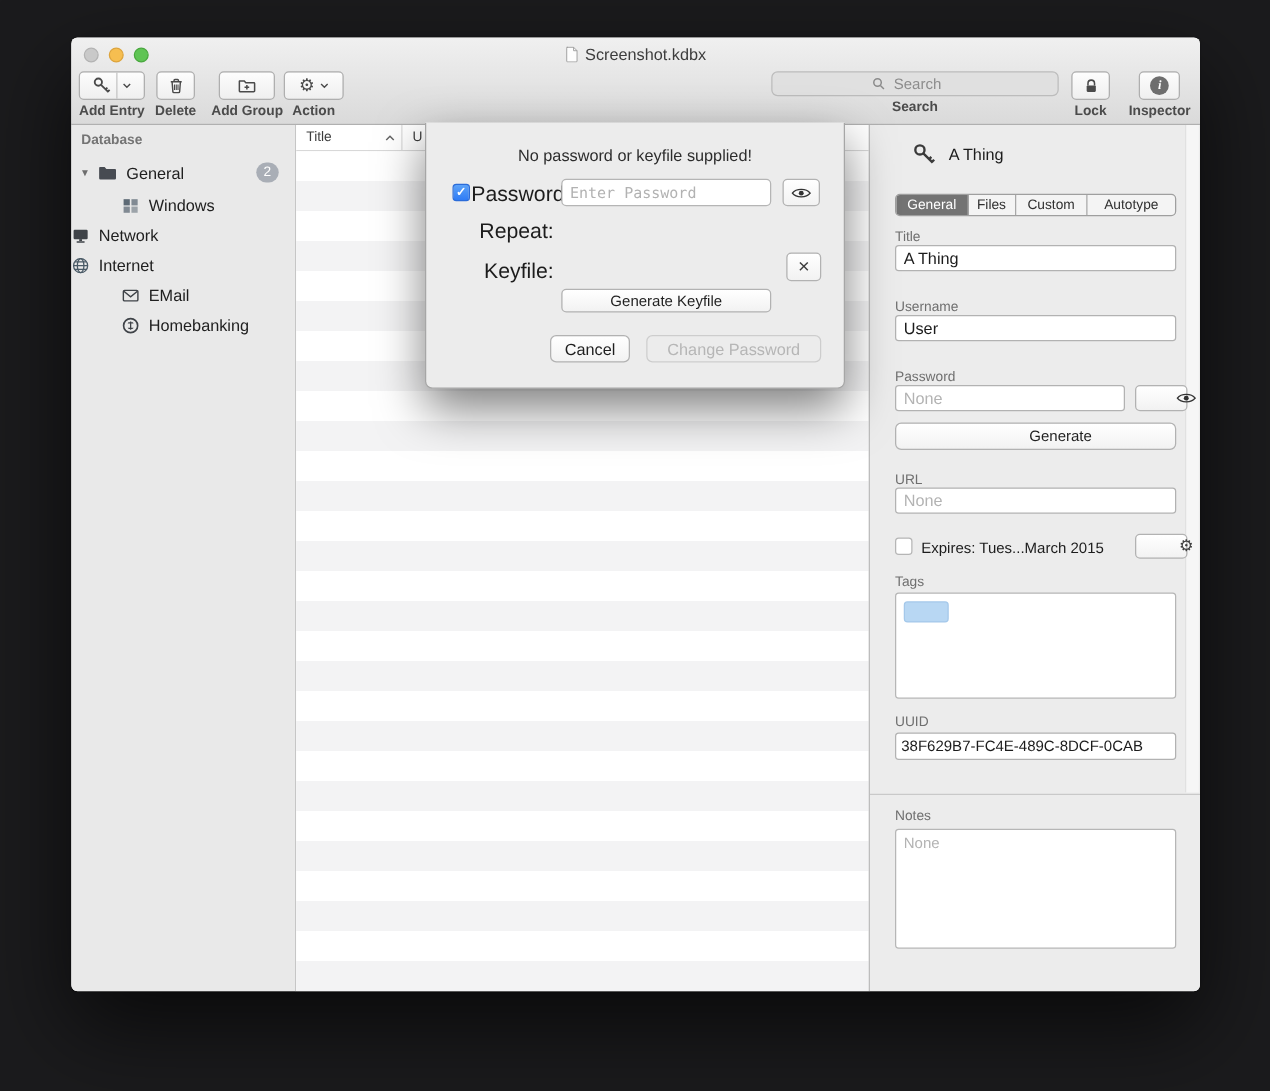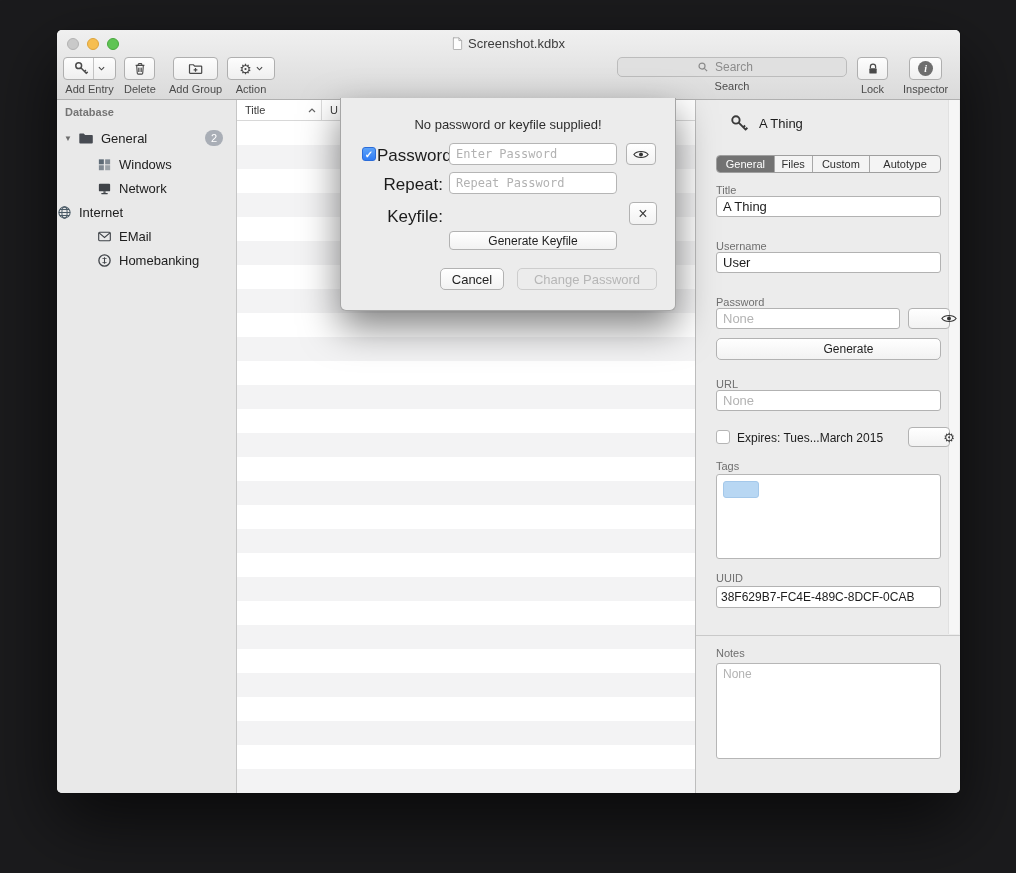--- a/index.html
+++ b/index.html
@@ -12,21 +12,21 @@
   .header{position:absolute;left:0;top:0;width:903px;height:70px;box-sizing:border-box;
           background:linear-gradient(#f0f0f0,#dadada);border-bottom:1px solid #b0b0b0;}
   .traffic{position:absolute;top:8px;left:10px;display:flex;gap:8px;}
   .traffic span{width:12px;height:12px;border-radius:50%;box-sizing:border-box;}
   .t-close{background:#c9c9c9;border:1px solid #b3b3b3;}
   .t-min{background:#f6be50;border:1px solid #dda43c;}
   .t-zoom{background:#5fc454;border:1px solid #49a83e;}
   .titlebar-title{position:absolute;top:6px;left:0;width:100%;display:flex;
           justify-content:center;align-items:center;gap:5px;font-size:13px;color:#3d3d3d;}
   .tb-group{position:absolute;top:27px;display:flex;flex-direction:column;align-items:center;}
-  .tb-label{font-size:11px;color:#4b4b4b;margin-top:3px;white-space:nowrap;}
+  .tb-label{font-size:11px;color:#4b4b4b;margin-top:3px;white-space:nowrap;font-weight:bold;}
   .tb-btn{height:23px;background:linear-gradient(#fdfdfd,#efefef);border:1px solid #afafaf;
           border-radius:4px;display:flex;align-items:center;justify-content:center;
           color:#4a4a4a;box-sizing:border-box;gap:4px;}
   .tb-divider{width:1px;height:21px;background:#c3c3c3;}
   .search-field{width:230px;height:20px;border:1px solid #bcbcbc;border-radius:5px;
           background:#e0e0e0;display:flex;align-items:center;justify-content:center;gap:4px;box-sizing:border-box;}
   .search-field input{width:50px;border:none;background:transparent;font-size:12px;color:#333;
           outline:none;font-family:"Liberation Sans",sans-serif;}
   .search-field input::placeholder{color:#8c8c8c;}
   .circle-i{width:15px;height:15px;border-radius:50%;background:#6e6e6e;color:#fff;
@@ -237,21 +237,21 @@
             <svg width="15" height="15" viewBox="0 0 16 16" fill="currentColor">
               <rect x="2" y="2.5" width="5.3" height="5.3"></rect>
               <rect x="8.7" y="2.5" width="5.3" height="5.3" opacity=".75"></rect>
               <rect x="2" y="8.8" width="5.3" height="5.3" opacity=".75"></rect>
               <rect x="8.7" y="8.8" width="5.3" height="5.3" opacity=".55"></rect>
             </svg>
           </span>
         <span>Windows</span>
       </div>
 
-      <div class="sb-row" style="top:76px;padding-left:40px;gap:7px;box-sizing:border-box;">
+      <div class="sb-row" style="top:76px;gap:7px;box-sizing:border-box;">
         <span class="sb-icon" style="color:#3f4348;">
             <svg width="15" height="15" viewBox="0 0 16 16" fill="currentColor">
               <rect x="2" y="3" width="12" height="8" rx="1"></rect>
               <rect x="6.8" y="11" width="2.4" height="1.6"></rect>
               <rect x="4.5" y="12.8" width="7" height="1.2" rx=".5"></rect>
             </svg>
           </span>
         <span>Network</span>
       </div>
 
@@ -315,21 +315,20 @@
       <div class="mac-btn abs" style="left:285px;top:45px;width:30px;height:22px;">
         <span>
             <svg width="16" height="11" viewBox="0 0 18 12">
               <path d="M1 6 C4.5 1.5 13.5 1.5 17 6 C13.5 10.5 4.5 10.5 1 6 Z" fill="none" stroke="#333" stroke-width="1.3"></path>
               <circle cx="9" cy="6" r="2.2" fill="#333"></circle>
             </svg>
           </span>
       </div>
 
       <span class="s-label" style="left:0;top:77px;width:102px;">Repeat:</span>
-      <input class="s-field" style="left: 108px; top: 74px; width: 168px; height: 22px;" type="text" placeholder="Repeat Password">
 
       <span class="s-label" style="left:0;top:109px;width:102px;">Keyfile:</span>
       <div class="mac-btn abs" style="left:288px;top:104px;width:28px;height:23px;font-size:16px;color:#3d3d3d;">
         <span>×</span>
       </div>
 
       <div class="mac-btn abs" style="left:108px;top:133px;width:168px;height:19px;">
         <span>Generate Keyfile</span>
       </div>
 

